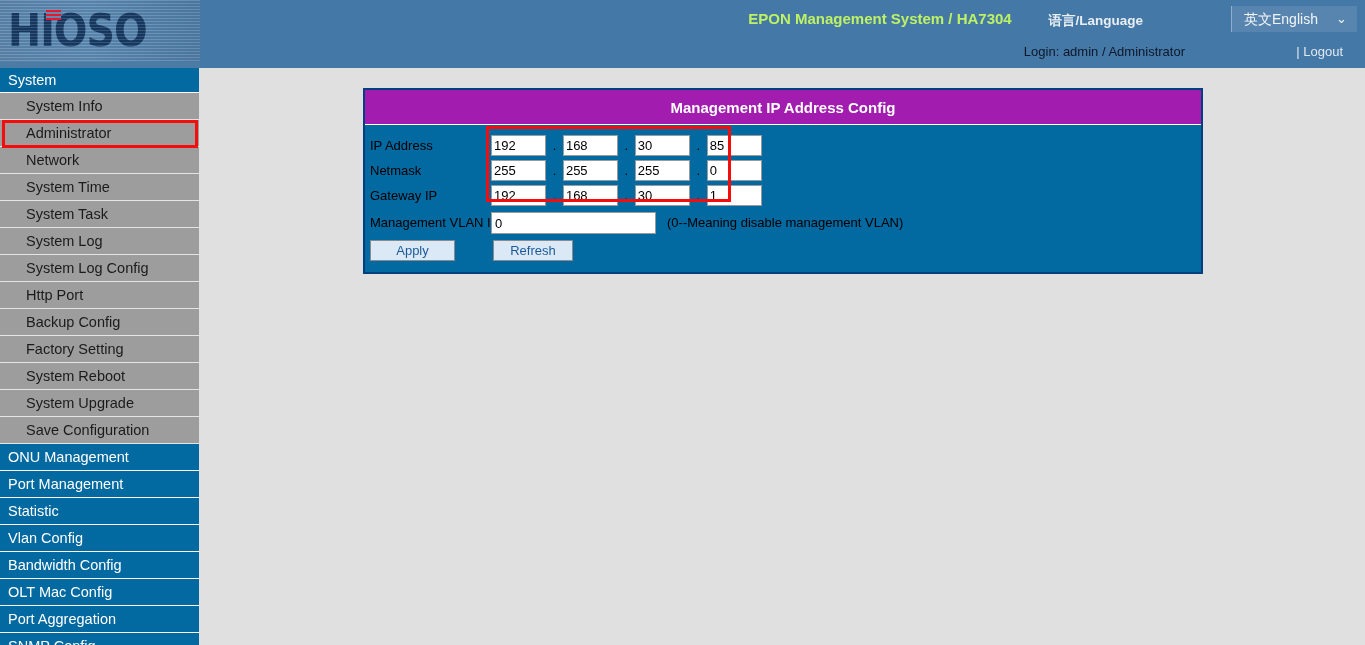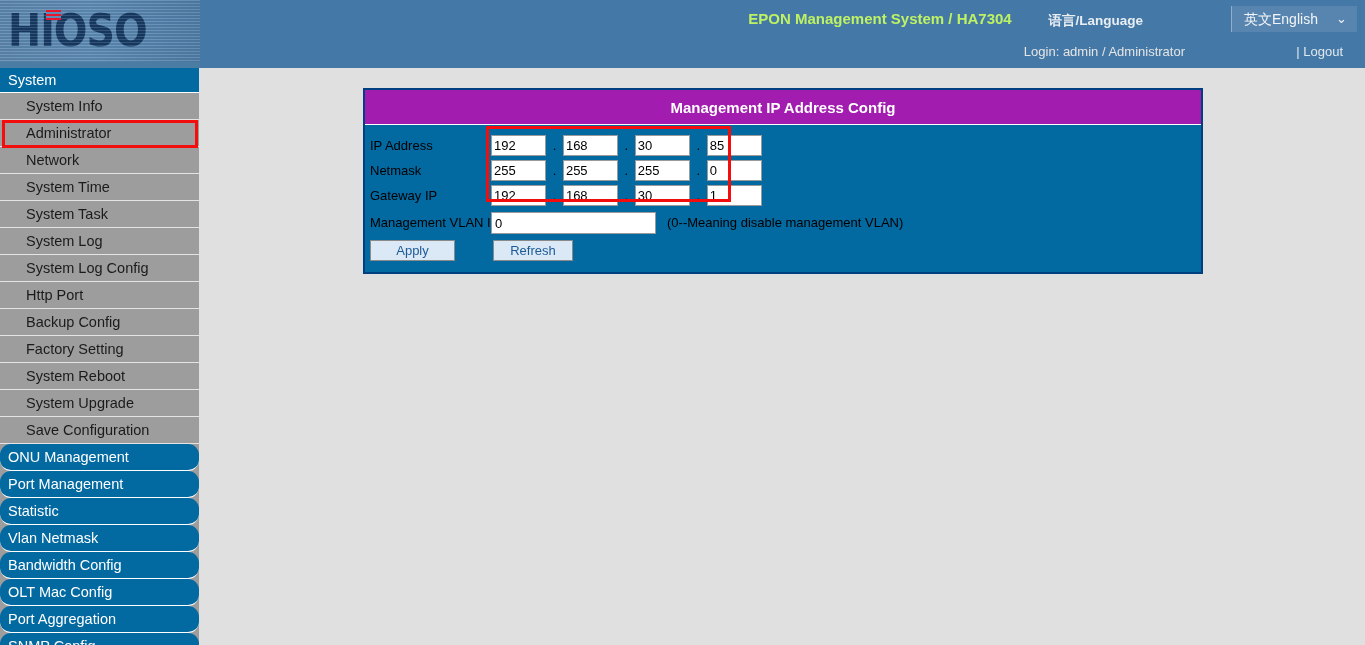--- a/index.html
+++ b/index.html
@@ -86,21 +86,21 @@
     padding-left: 12px;
     white-space: nowrap;
     cursor: pointer;
   }
   #lang-caret {
     position: absolute; right: 10px; top: 0;
     font-size: 13px; line-height: 26px;
   }
   #login-info {
     position: absolute; right: 180px; top: 44px;
-    color: #e5e5e5;
+    color: #0f172a;
     font-size: 13px;
     white-space: nowrap;
   }
   #logout-wrap {
     position: absolute; right: 22px; top: 44px;
     color: #dfe8ef;
     font-size: 13px;
     white-space: nowrap;
   }
   #logout-link { cursor: pointer; }
@@ -117,21 +117,21 @@
     line-height: 25px;
     background: #0369a1;
     color: #ffffff;
     font-size: 14.5px;
     padding-left: 8px;
     border-bottom: 1px solid #ffffff;
     cursor: pointer;
     white-space: nowrap;
   }
   .nav-group.tall {
-    height: 27px; line-height: 27px; border-radius: 11px;
+    height: 27px; line-height: 27px;
   }
   .nav-item {
     height: 27px;
     line-height: 27px;
     background: #9d9d9d;
     color: #1b1b1b;
     font-size: 14.5px;
     padding-left: 26px;
     border-bottom: 1px solid #e4e4e4;
     cursor: pointer;
@@ -300,21 +300,21 @@
   <div class="nav-item">Http Port</div>
   <div class="nav-item">Backup Config</div>
   <div class="nav-item">Factory Setting</div>
   <div class="nav-item">System Reboot</div>
   <div class="nav-item">System Upgrade</div>
   <div class="nav-item">Save Configuration</div>
 
   <div class="nav-group tall">ONU Management</div>
   <div class="nav-group tall">Port Management</div>
   <div class="nav-group tall">Statistic</div>
-  <div class="nav-group tall">Vlan Netmask</div>
+  <div class="nav-group tall">Vlan Config</div>
   <div class="nav-group tall">Bandwidth Config</div>
   <div class="nav-group tall">OLT Mac Config</div>
   <div class="nav-group tall">Port Aggregation</div>
   <div class="nav-group tall">SNMP Config</div>
 </div>
 
 <div id="hl-admin"></div>
 
 <div id="content">
 

